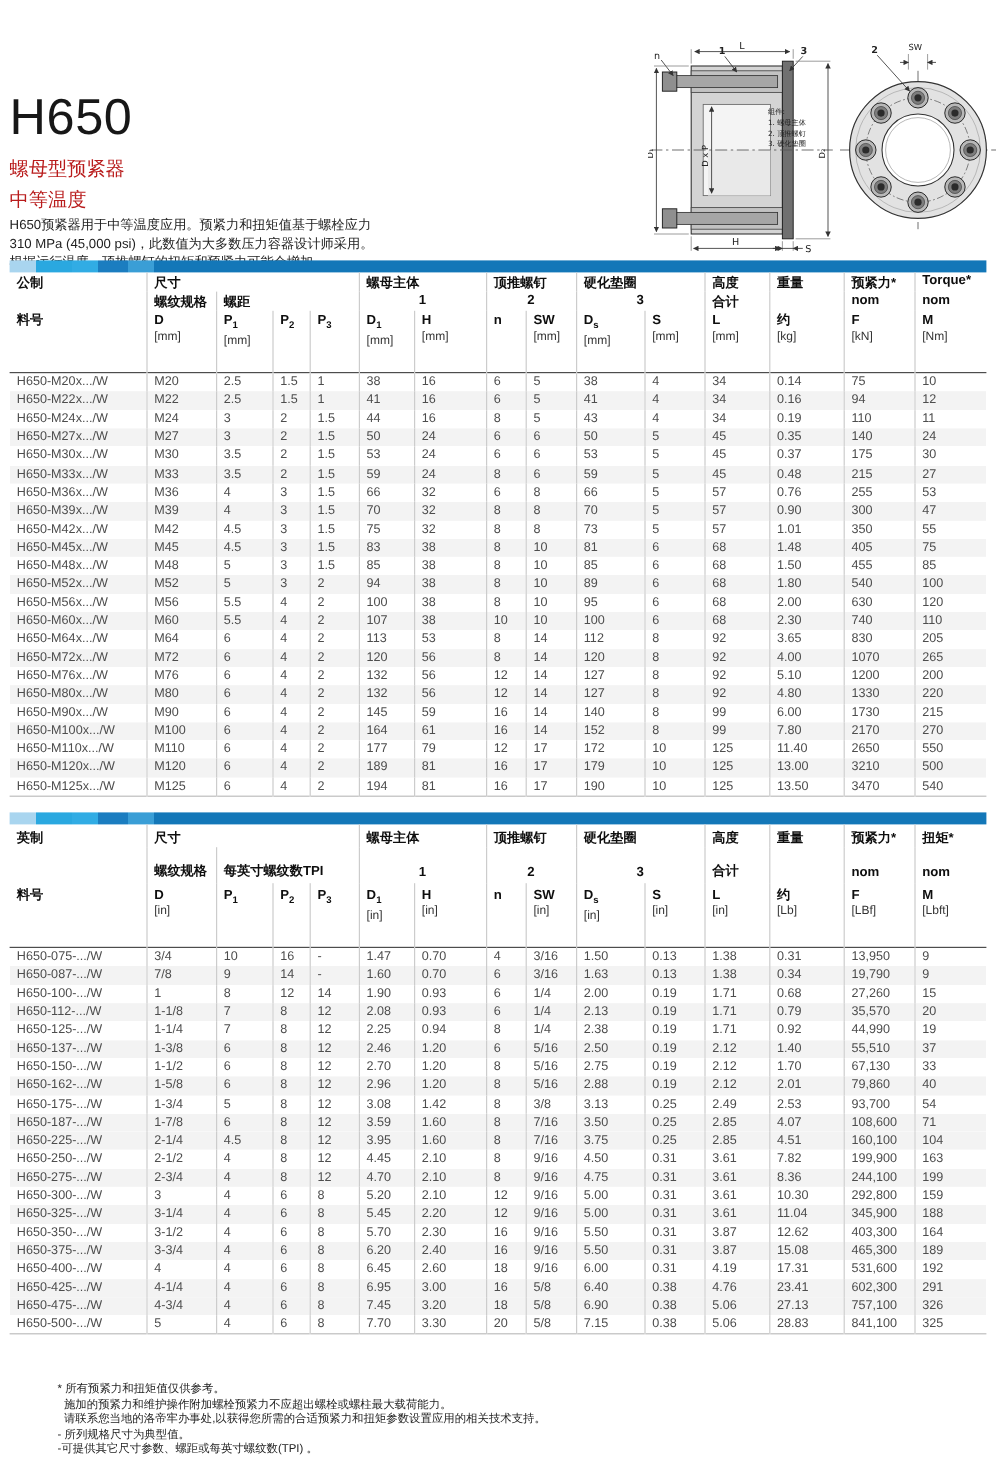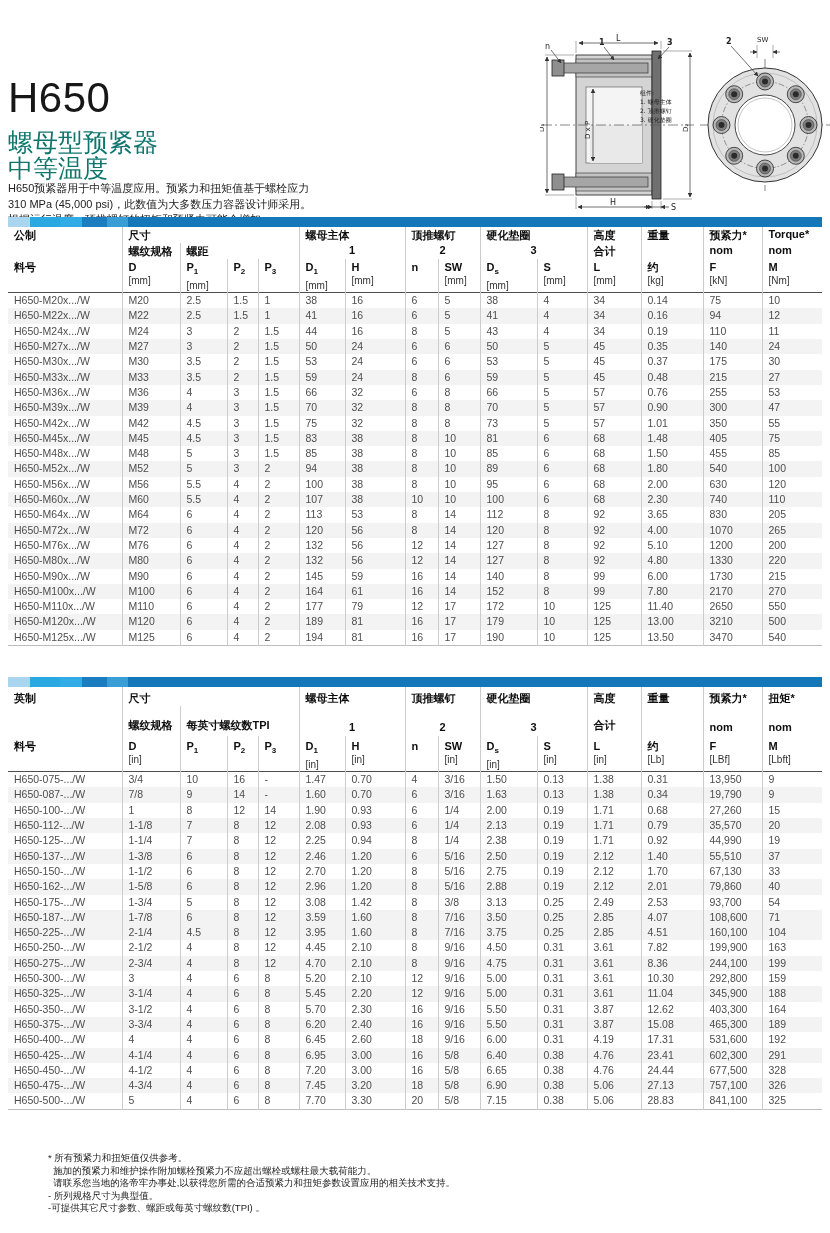--- a/index.html
+++ b/index.html
@@ -1,38 +1,38 @@
 <!DOCTYPE html>
 <html><head>
 <meta charset="utf-8">
 <title>H650</title>
 <style>
   html,body{margin:0;padding:0;background:#fff;}
   body{width:830px;height:1233px;position:relative;overflow:hidden;
        font-family:"Liberation Sans","DejaVu Sans",sans-serif;color:#1a1a1a;}
   .masthead{position:absolute;left:8px;top:46px;width:470px;}
   .title{font-size:42px;line-height:46px;font-weight:400;letter-spacing:.5px;color:#171717;margin-top:29px;}
-  .subtitle{font-size:25px;line-height:26px;font-weight:400;color:#0f766e;}
+  .subtitle{font-size:16px;line-height:26px;font-weight:400;color:#b91c1c;}
   .subtitle.first{margin-top:8px;}
   .desc{font-size:11px;line-height:15.5px;color:#222;}
   .drawing{position:absolute;left:540px;top:33px;width:290px;height:182px;}
   .drawing text{font-family:"DejaVu Sans",sans-serif;fill:#222;}
   .section{position:absolute;left:8px;width:814px;}
   .sec-metric{top:217px;}
   .sec-imperial{top:677px;}
   .bluebar{height:10px;width:814px;}
   table{border-collapse:collapse;table-layout:fixed;width:814px;border-bottom:1px solid #bdbdbd;}
   thead{border-bottom:1px solid #4d4d4d;}
   th,td{border-left:1px solid #ccc;overflow:hidden;white-space:nowrap;}
   tr > *:first-child{border-left:none;}
   th{text-align:left;vertical-align:top;padding:1px 0 0 6px;font-size:11px;color:#0e0e0e;}
   th.g{font-weight:bold;height:15px;}
   th.s{font-weight:bold;height:15px;}
   th.s.ctr{text-align:center;padding-left:0;}
-  th.ch{padding-bottom:0;}
+  th.ch{padding-bottom:19px;}
   .ch .lbl{font-weight:bold;font-size:11px;line-height:14px;}
   .ch .lbl sub{font-size:8px;}
   .ch .unit{font-weight:normal;font-size:10px;line-height:13px;color:#333;}
   td{font-size:10.5px;color:#4d4d4d;padding:2px 0 2px 6px;height:11.3px;line-height:11.3px;}
   tr.alt{background:#f3f3f3;}
   .tbl-imperial th.g{padding-top:4px;}
   .tbl-imperial th.s{height:26px;vertical-align:bottom;padding-bottom:3px;}
   .tbl-imperial th.ch{padding-top:3px;}
   .c1{width:114px}.c2{width:58px}.c3{width:47px}.c4{width:31px}.c5{width:41px}
   .c6{width:46px}.c7{width:60px}.c8{width:33px}.c9{width:42px}.c10{width:57px}
@@ -1109,37 +1109,20 @@
           <td>3.00</td>
           <td>16</td>
           <td>5/8</td>
           <td>6.40</td>
           <td>0.38</td>
           <td>4.76</td>
           <td>23.41</td>
           <td>602,300</td>
           <td>291</td>
         </tr>
-        <tr>
-          <td>H650-450-.../W</td>
-          <td>4-1/2</td>
-          <td>4</td>
-          <td>6</td>
-          <td>8</td>
-          <td>7.20</td>
-          <td>3.00</td>
-          <td>16</td>
-          <td>5/8</td>
-          <td>6.65</td>
-          <td>0.38</td>
-          <td>4.76</td>
-          <td>24.44</td>
-          <td>677,500</td>
-          <td>328</td>
-        </tr>
         <tr class="alt">
           <td>H650-475-.../W</td>
           <td>4-3/4</td>
           <td>4</td>
           <td>6</td>
           <td>8</td>
           <td>7.45</td>
           <td>3.20</td>
           <td>18</td>
           <td>5/8</td>

